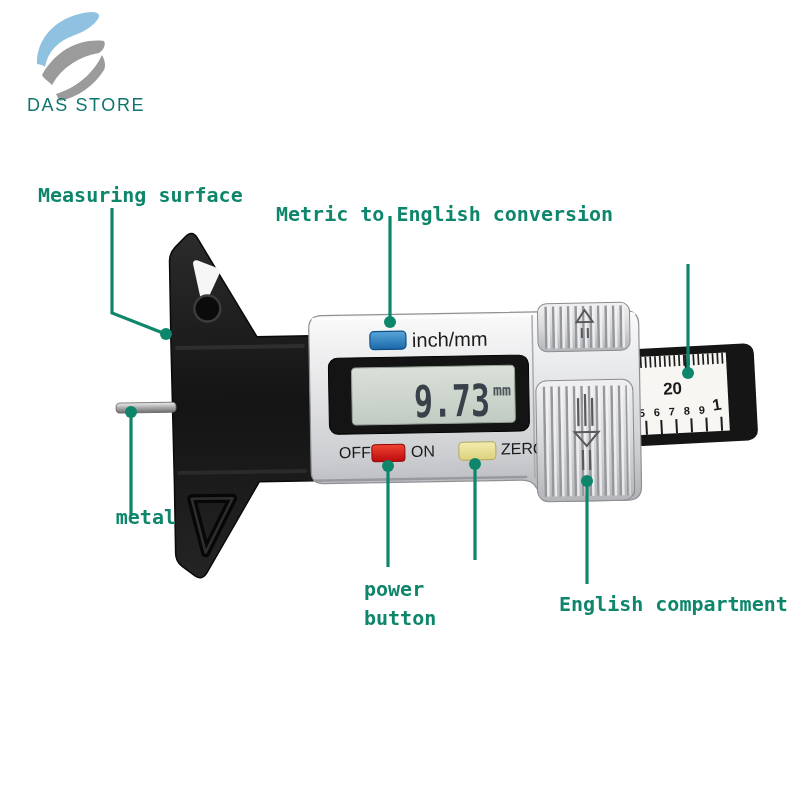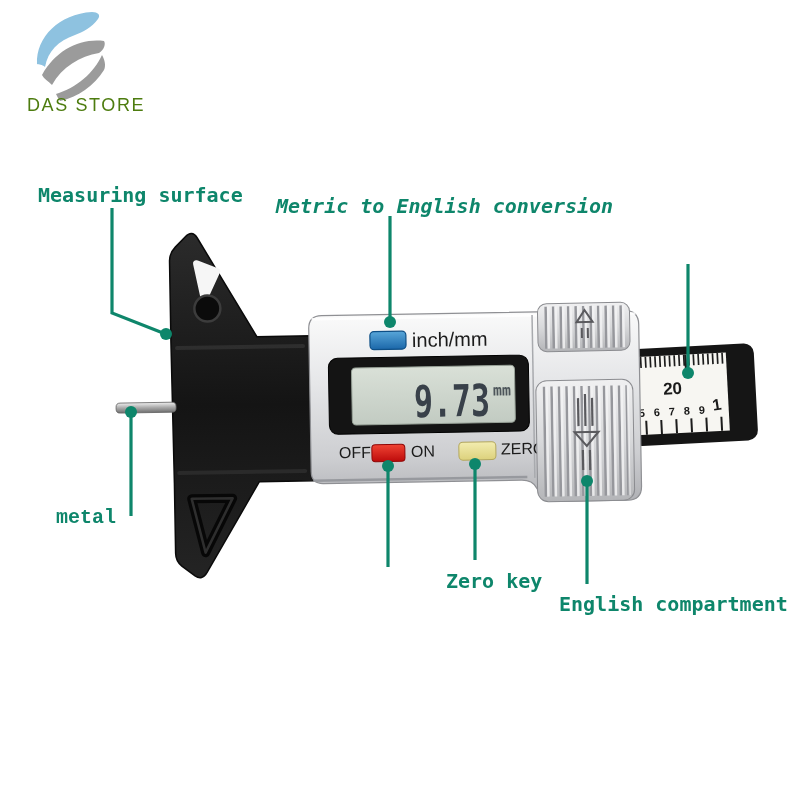--- a/index.html
+++ b/index.html
@@ -1,23 +1,23 @@
 <!DOCTYPE html>
 <html><head>
 <meta charset="utf-8">
 <style>
   html,body{margin:0;padding:0;background:#fff;}
   .stage{position:relative;width:800px;height:800px;background:#fff;overflow:hidden;
          font-family:"Liberation Sans",sans-serif;}
   .stage svg{position:absolute;left:0;top:0;}
   .lbl{position:absolute;font-family:"DejaVu Sans Mono",monospace;font-weight:bold;
        font-size:20px;color:#0E866B;white-space:nowrap;line-height:29px;}
-  .lbl.center{text-align:left;font-family:Liberation Mono, monospace;}
+  .lbl.center{text-align:right;}
   .brand-text{position:absolute;left:27px;top:95px;font-family:"Liberation Sans",sans-serif;
-       font-size:18px;color:#4d7c0f;letter-spacing:1.6px;white-space:nowrap;}
+       font-size:18px;color:#0f766e;letter-spacing:1.6px;white-space:nowrap;}
   
   text{font-family:"Liberation Sans",sans-serif;}
   .t-dev{fill:#1b1b1b;}
   .t-lcd{fill:#39414a;font-family:"DejaVu Sans Mono",monospace;font-weight:bold;}
   .t-unit{fill:#4d555a;font-family:"DejaVu Sans Mono",monospace;font-weight:bold;}
   .t-ruler{fill:#1a1a1a;font-weight:bold;}
 </style>
 </head>
 <body>
 
@@ -162,20 +162,23 @@
       <circle cx="475" cy="464" r="6" stroke="none"></circle>
       <line x1="475" y1="468" x2="475" y2="560"></line>
       <circle cx="587" cy="481" r="6" stroke="none"></circle>
       <line x1="587" y1="485" x2="587" y2="584"></line>
     </g>
   </svg>
 
   <div class="brand-text">DAS STORE</div>
 
   <div class="lbl" style="left:38px;top:181px;">Measuring surface</div>
-  <div class="lbl" style="left:276px;top:192px;font-style:italic;">Metric to English conversion</div>
+  <div class="lbl" style="left:276px;top:200px;">Metric to English conversion</div>
   <div class="lbl center" style="left:56px;top:503px;width:120px;">
     <div>metal</div>
   </div>
-  <div class="lbl" style="left:446px;top:567px;">Zero key</div>
+  <div class="lbl" style="left:364px;top:575px;">
+    <div>power</div>
+    <div>button</div>
+  </div>
   <div class="lbl" style="left:559px;top:590px;">English compartment</div>
 
 </div>
 
 </body></html>

